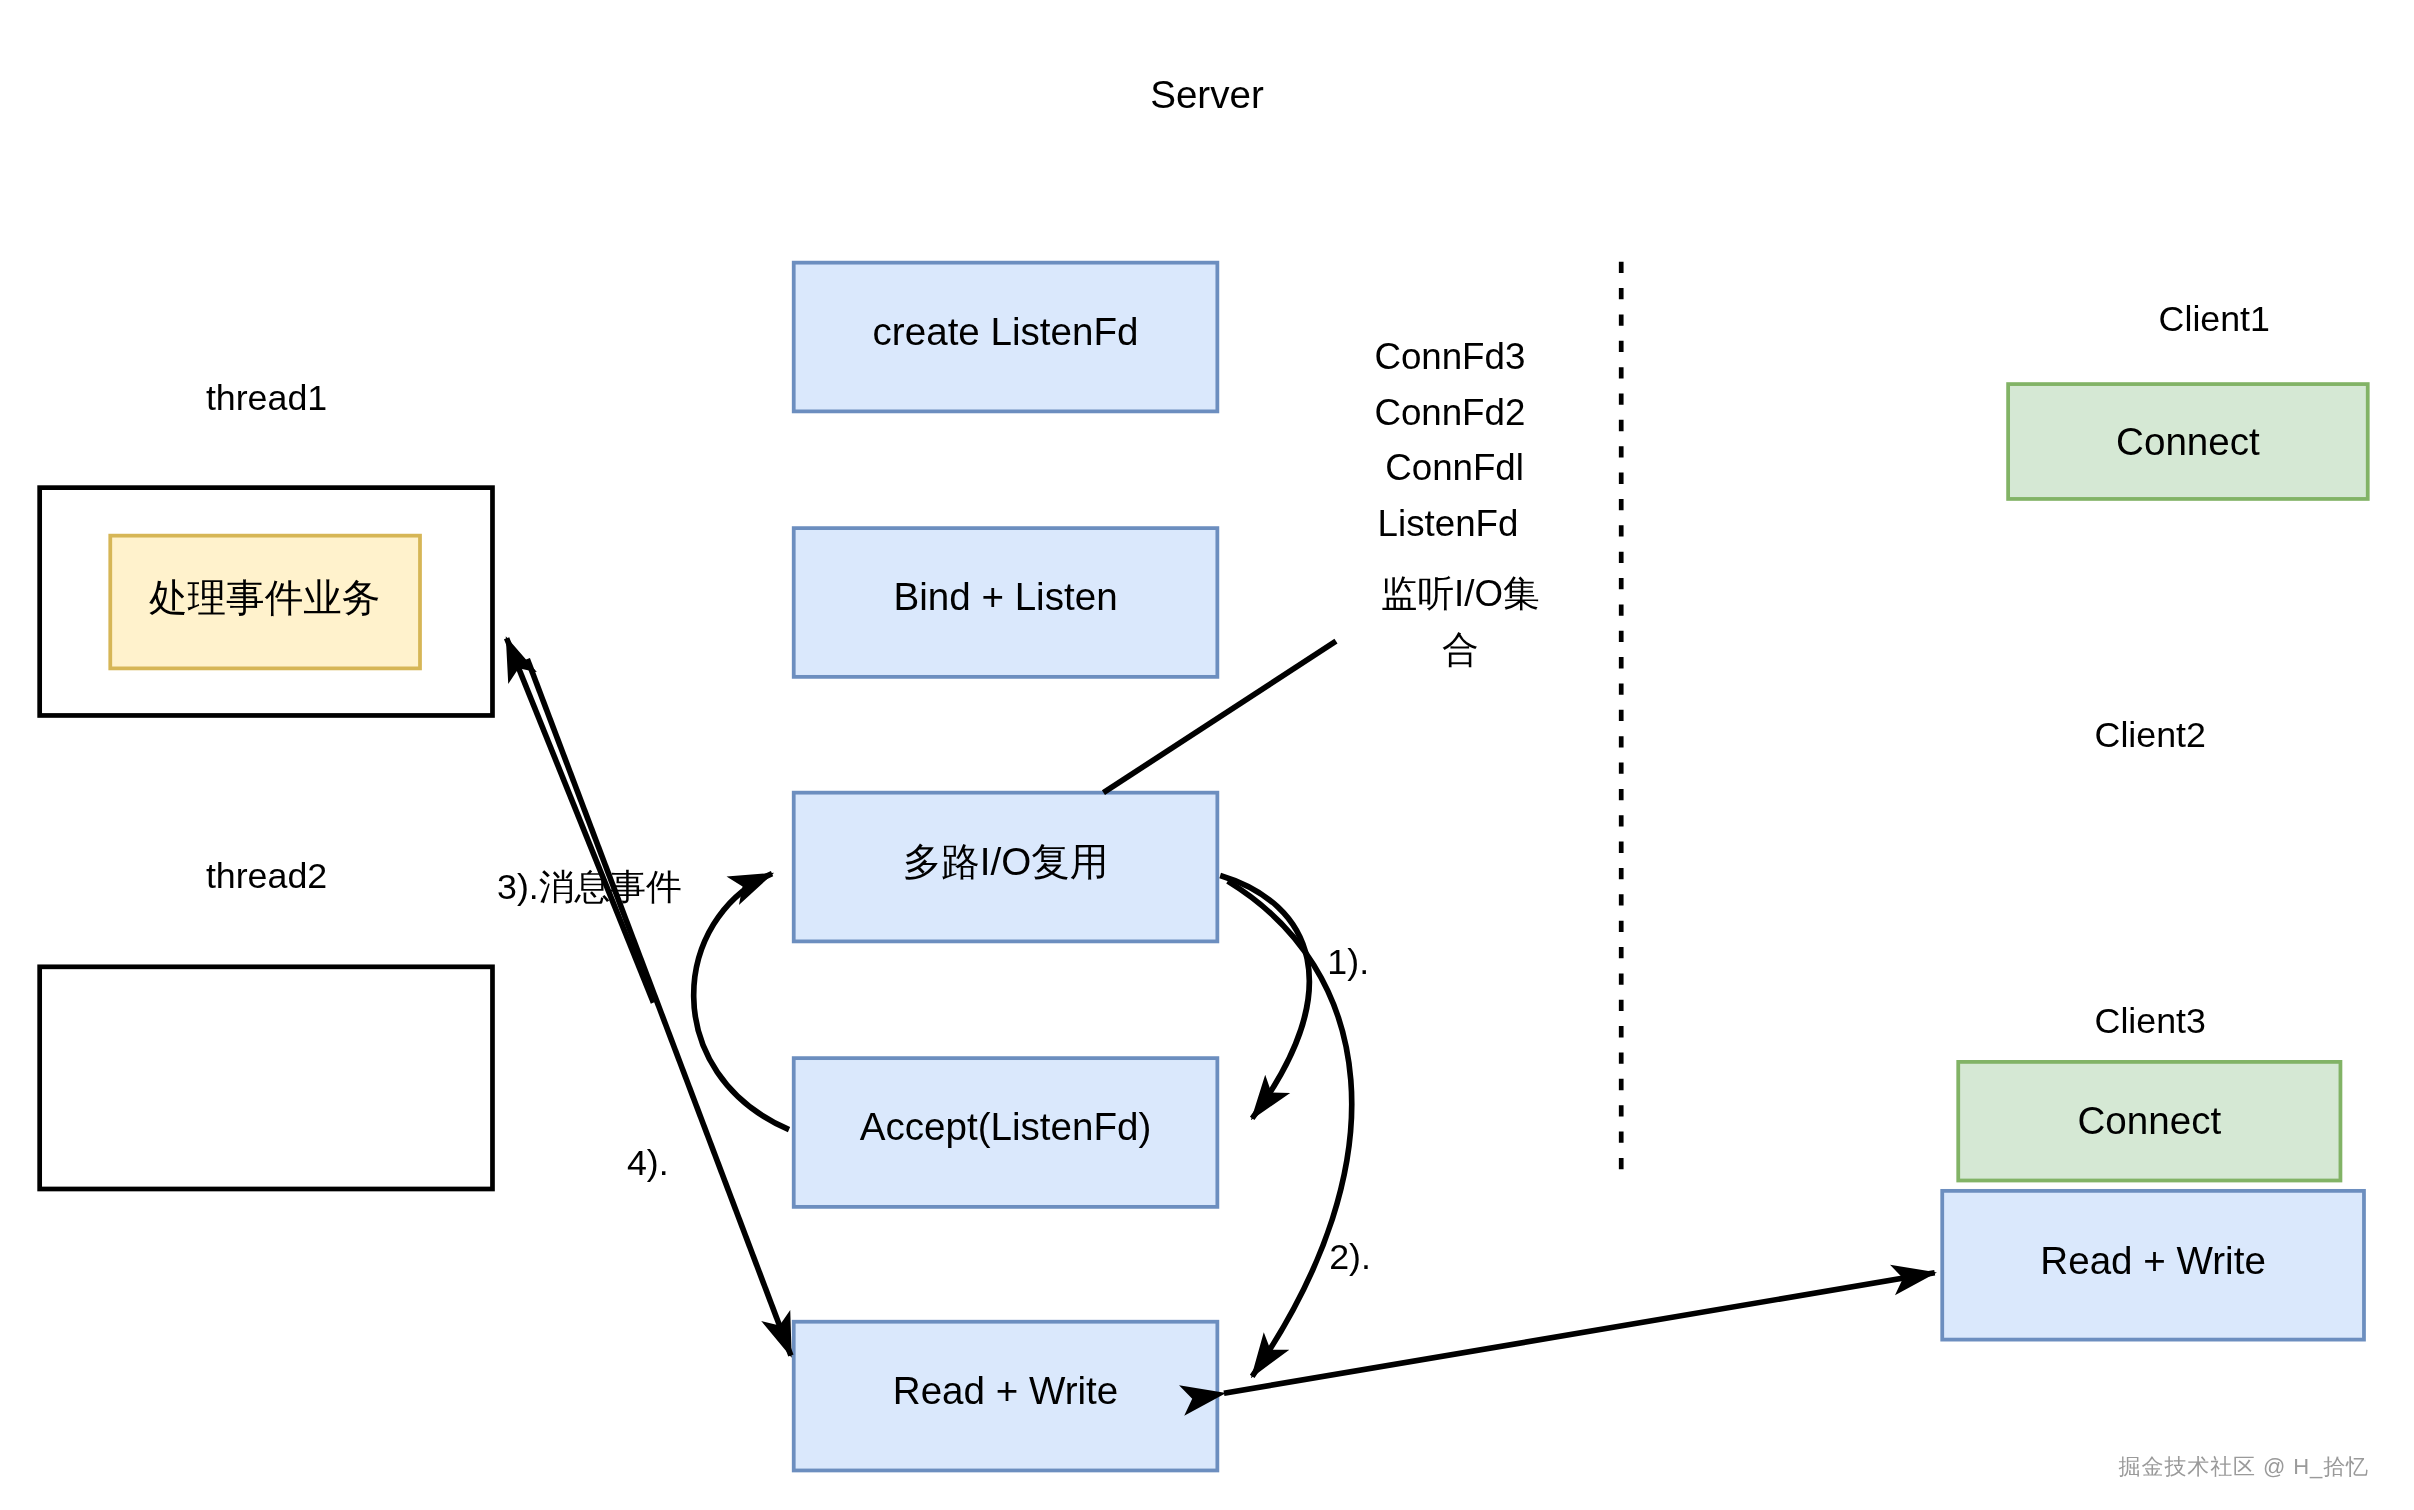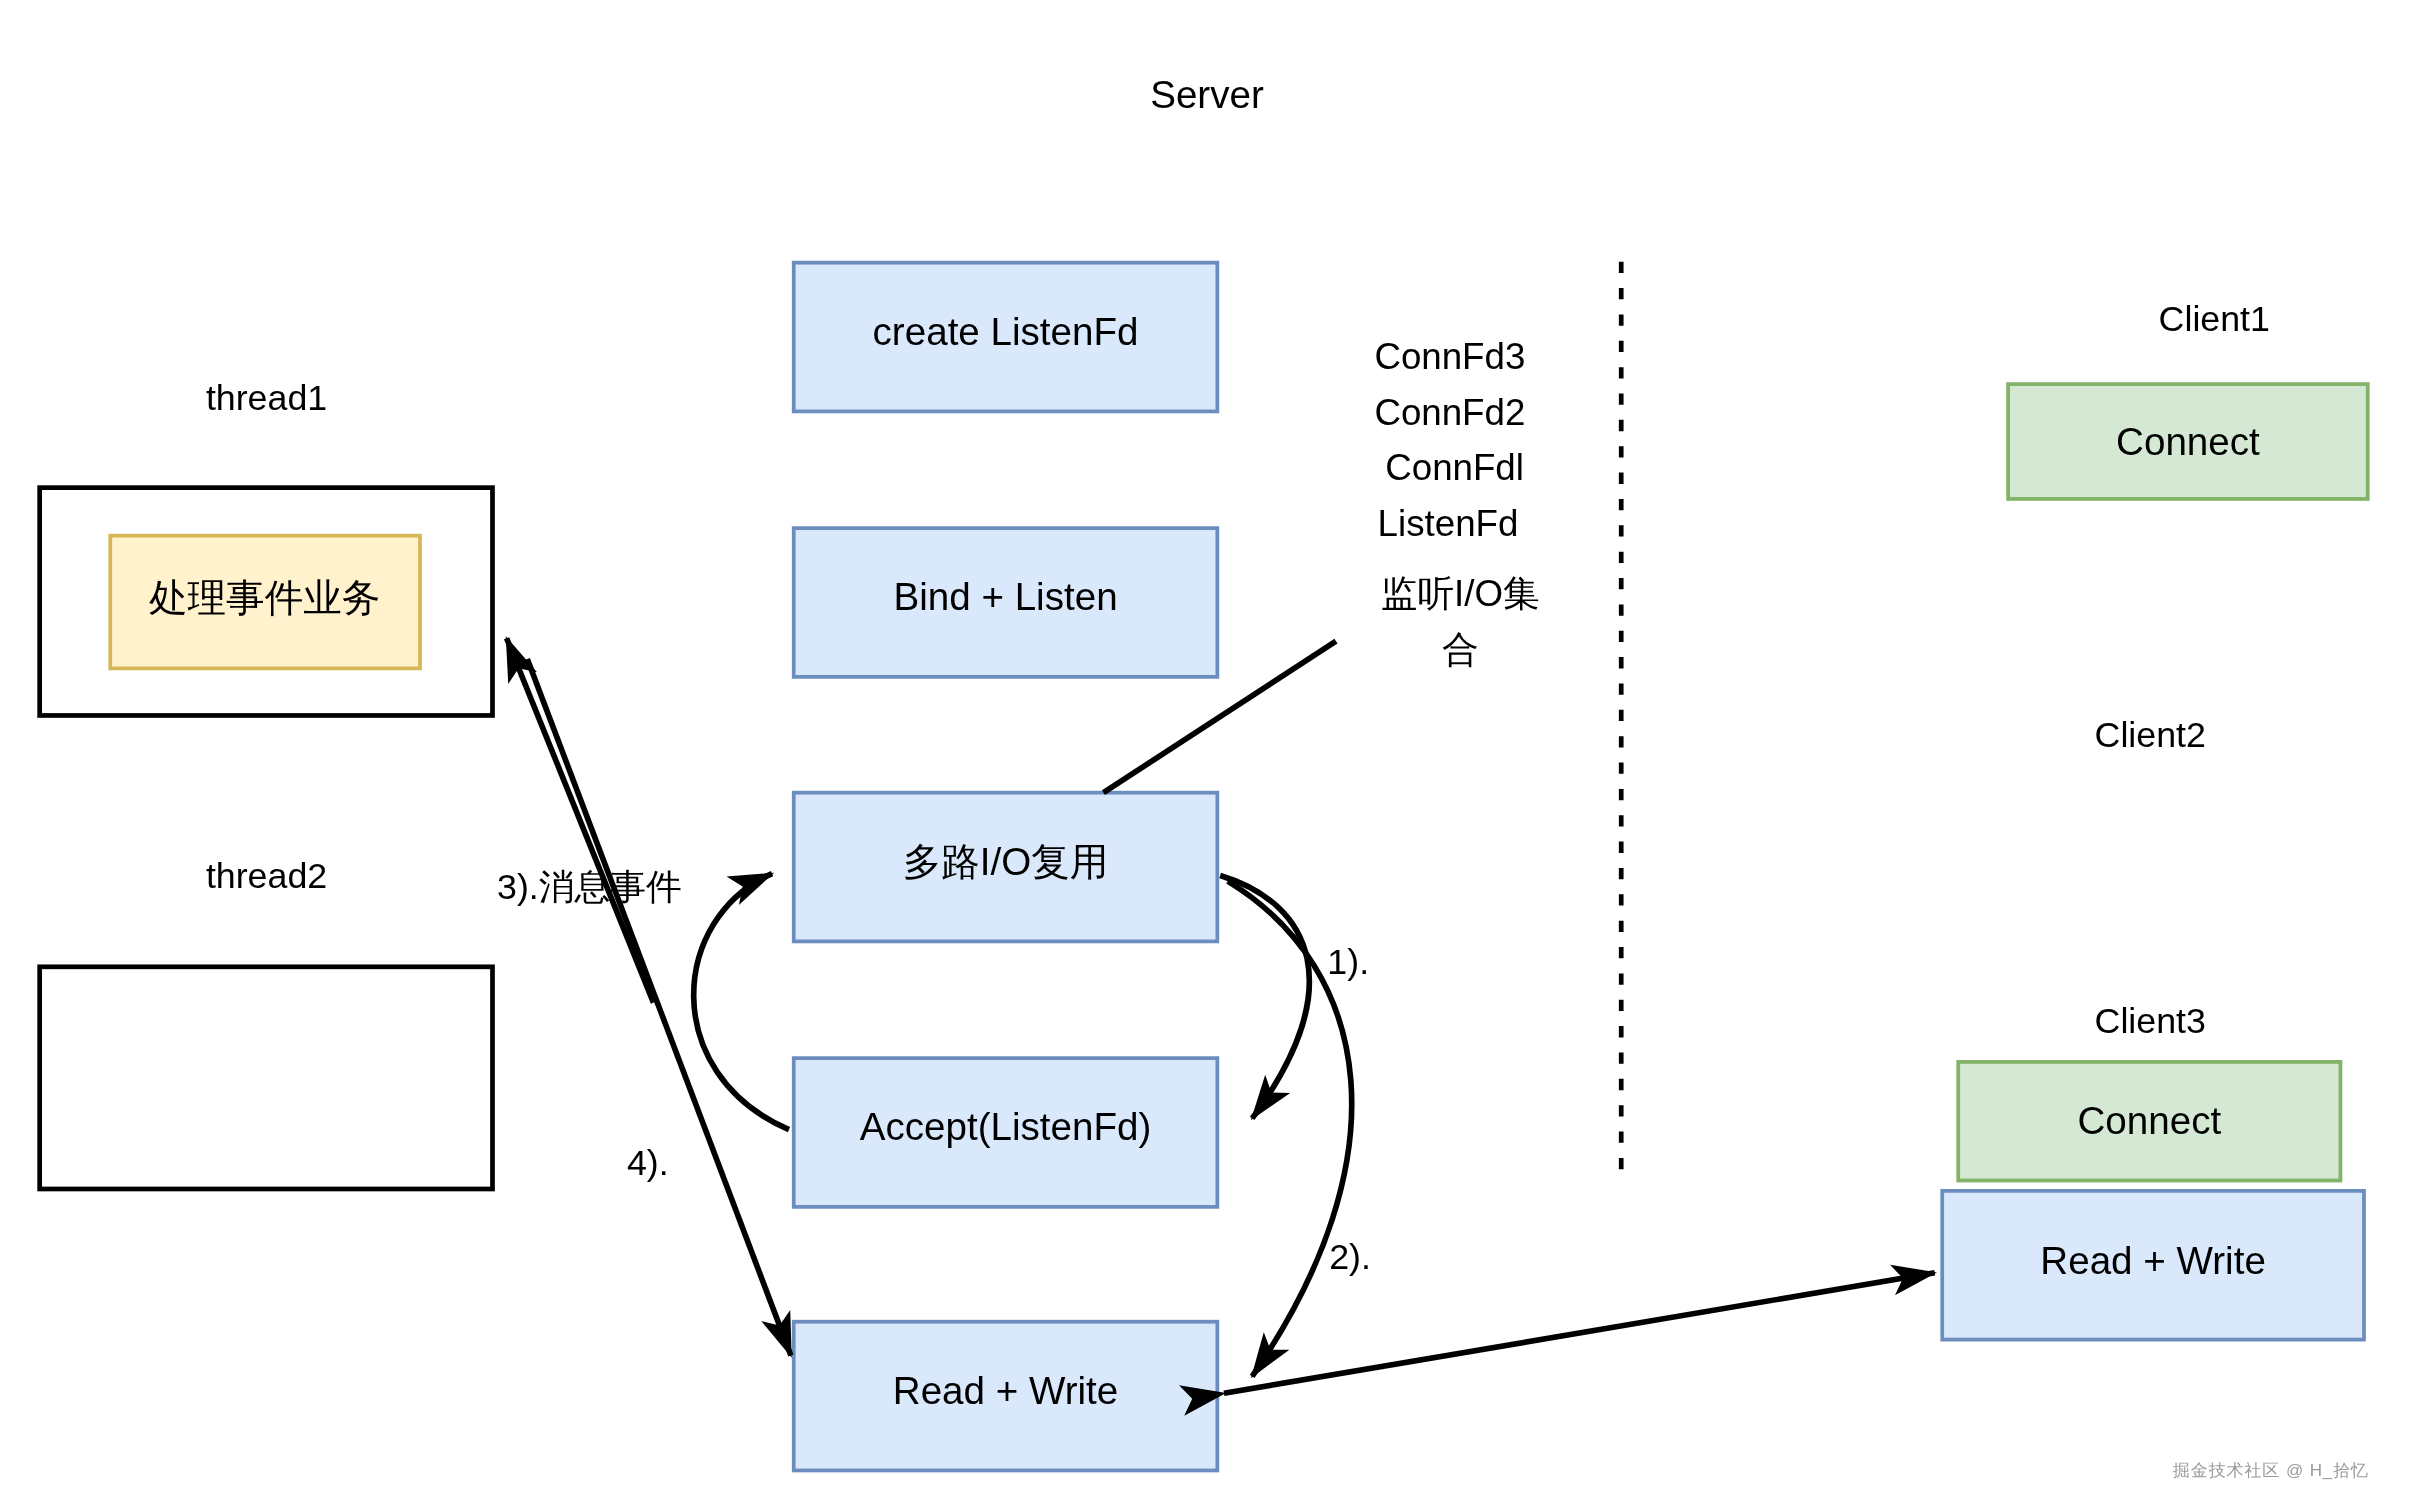--- a/index.html
+++ b/index.html
@@ -18,21 +18,21 @@
   .dashline{fill:none;stroke:#000000;stroke-width:5;stroke-dasharray:12 16;}
   .lbl{font-family:"Liberation Sans","DejaVu Sans",sans-serif;fill:#000;}
   .lbl-title{font-size:41px;}
   .lbl-node{font-size:41px;}
   .lbl-node-cn{font-size:41px;}
   .lbl-group{font-size:38px;}
   .lbl-edge{font-size:38px;}
   .lbl-fd{font-size:39px;}
   .watermark{
     position:absolute;right:45px;bottom:28px;
-    font-size:17px;color:#9a9a9a;letter-spacing:0.9px;
+    font-size:22px;color:#9a9a9a;letter-spacing:0.9px;
     font-family:"Liberation Sans","DejaVu Sans",sans-serif;
     white-space:nowrap;
   }
 </style>
 </head>
 <body>
 
 <div id="stage">
 
   <svg id="diagram" viewBox="0 0 2564 1604">

